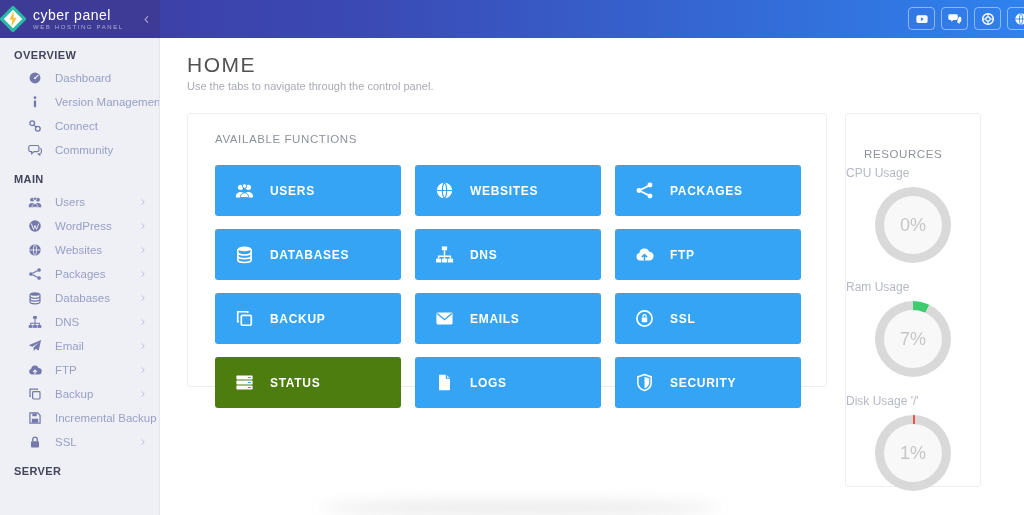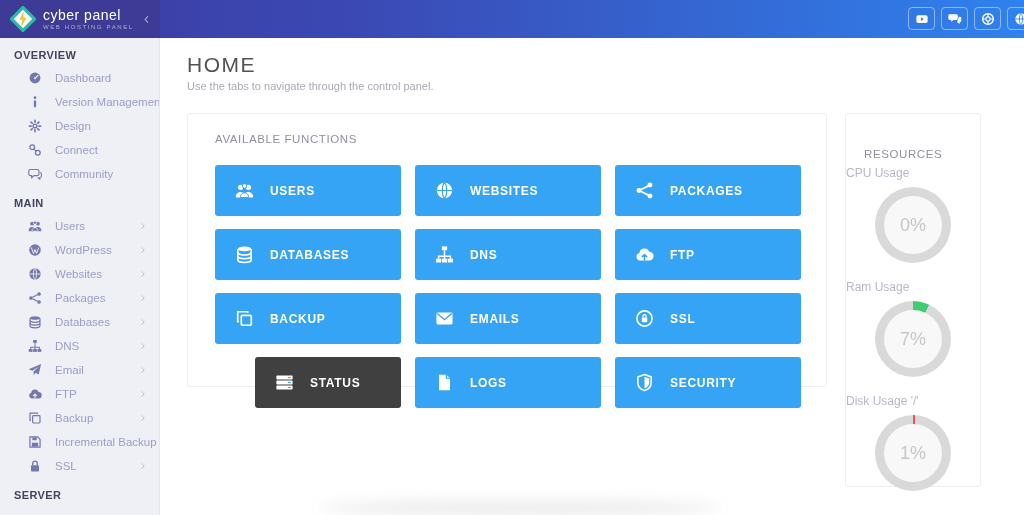--- a/index.html
+++ b/index.html
@@ -10,21 +10,21 @@
   }
 
   
   .topbar {
     position:absolute; top:0; left:0; width:1024px; height:38px;
     background:linear-gradient(90deg,#3d3aa0 0%,#3b49b4 35%,#2f82ee 100%);
     display:flex; align-items:stretch; z-index:5;
   }
   .logo-block {
     width:160px; height:38px; background:#3e3b96;
-    display:flex; align-items:center; padding-left:10px; position:relative;
+    display:flex; align-items:center; position:relative;
     flex:0 0 auto;
   }
   .logo-diamond { width:26px; height:26px; display:inline-block; flex:0 0 auto; }
   .logo-diamond svg { width:100%; height:100%; }
   .brand-text { margin-left:7px; display:flex; flex-direction:column; line-height:1; }
   .brand-name { color:#ffffff; font-size:14px; font-weight:400; letter-spacing:.5px; }
   .brand-tagline { color:rgba(255,255,255,.55); font-size:6px; letter-spacing:1.6px; margin-top:2px; text-transform:uppercase; }
   .collapse-btn {
     position:absolute; right:6px; top:0; height:38px; width:16px;
     display:flex; align-items:center; justify-content:center;
@@ -186,31 +186,20 @@
           <svg viewBox="0 0 16 16">
             <circle cx="8" cy="3" r="1.6" fill="currentColor"></circle>
             <rect x="6.7" y="6" width="2.6" height="8.2" rx="1.3" fill="currentColor"></rect>
           </svg>
         </span>
         <span class="nav-label">Version Management</span>
       </div>
       <div class="nav-item">
         <span class="icon">
           <svg viewBox="0 0 16 16">
-            <circle cx="8" cy="8" r="2.1" fill="none" stroke="currentColor" stroke-width="1.6"></circle>
-            <g stroke="currentColor" stroke-width="2" stroke-linecap="round">
-              <path d="M8 1.6v1.9M8 12.5v1.9M1.6 8h1.9M12.5 8h1.9M3.5 3.5l1.3 1.3M11.2 11.2l1.3 1.3M12.5 3.5l-1.3 1.3M4.8 11.2l-1.3 1.3"></path>
-            </g>
-          </svg>
-        </span>
-        <span class="nav-label">Design</span>
-      </div>
-      <div class="nav-item">
-        <span class="icon">
-          <svg viewBox="0 0 16 16">
             <circle cx="4.8" cy="4.8" r="2.7" fill="none" stroke="currentColor" stroke-width="1.5"></circle>
             <circle cx="11.2" cy="11.2" r="2.7" fill="none" stroke="currentColor" stroke-width="1.5"></circle>
             <path d="M6.7 6.7l2.6 2.6" stroke="currentColor" stroke-width="1.5" stroke-linecap="round"></path>
           </svg>
         </span>
         <span class="nav-label">Connect</span>
       </div>
       <div class="nav-item">
         <span class="icon">
           <svg viewBox="0 0 16 16">
@@ -482,21 +471,21 @@
           <div class="tile" style="background: rgb(54, 164, 244);">
             <span class="icon tile-ic">
               <svg viewBox="0 0 16 16">
                 <circle cx="8" cy="8" r="6.4" fill="none" stroke="currentColor" stroke-width="1.4"></circle>
                 <rect x="5.7" y="7.2" width="4.6" height="3.9" rx=".6" fill="currentColor"></rect>
                 <path d="M6.7 7.2V6a1.3 1.3 0 0 1 2.6 0v1.2" fill="none" stroke="currentColor" stroke-width="1.1"></path>
               </svg>
             </span>
             <span class="tile-label">SSL</span>
           </div>
-          <div class="tile" style="background: #404040; margin-left: 40px;">
+          <div class="tile" style="background: #4d7c0f;">
             <span class="icon tile-ic">
               <svg viewBox="0 0 16 16">
                 <g fill="currentColor">
                   <rect x="1.2" y="2.2" width="13.6" height="3.2" rx=".5"></rect>
                   <rect x="1.2" y="6.4" width="13.6" height="3.2" rx=".5"></rect>
                   <rect x="1.2" y="10.6" width="13.6" height="3.2" rx=".5"></rect>
                 </g>
                 <path d="M10.8 3.8h2.6M10.8 8h2.6M10.8 12.2h2.6" stroke="var(--contrast,#fff)" stroke-width="1"></path>
               </svg>
             </span>

